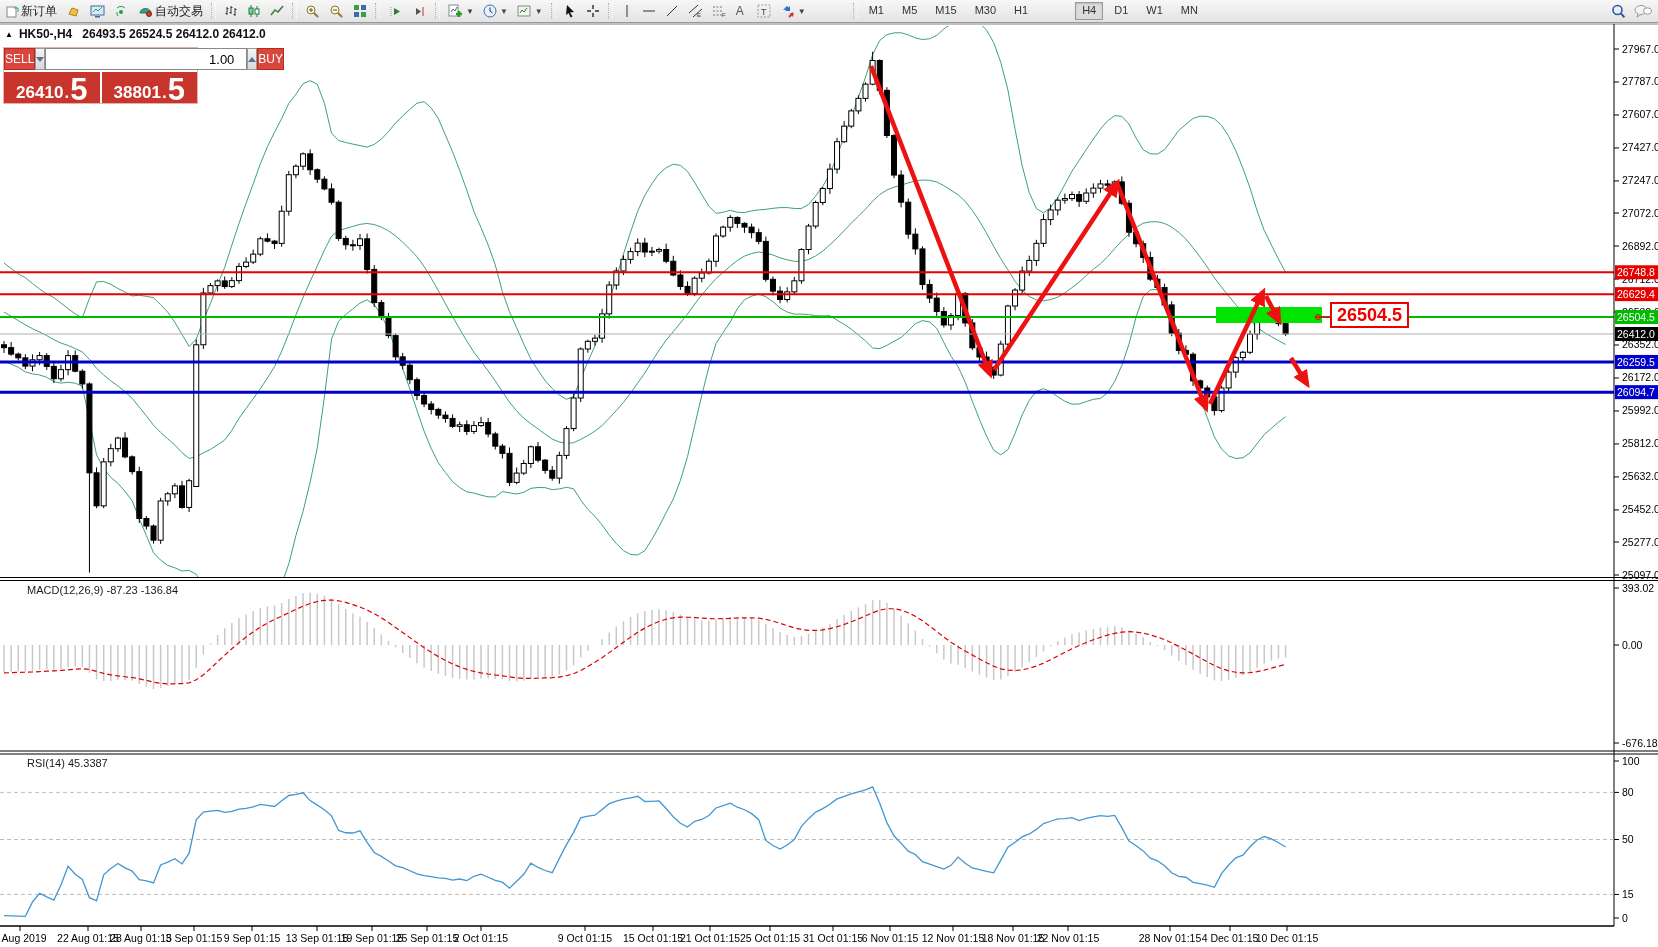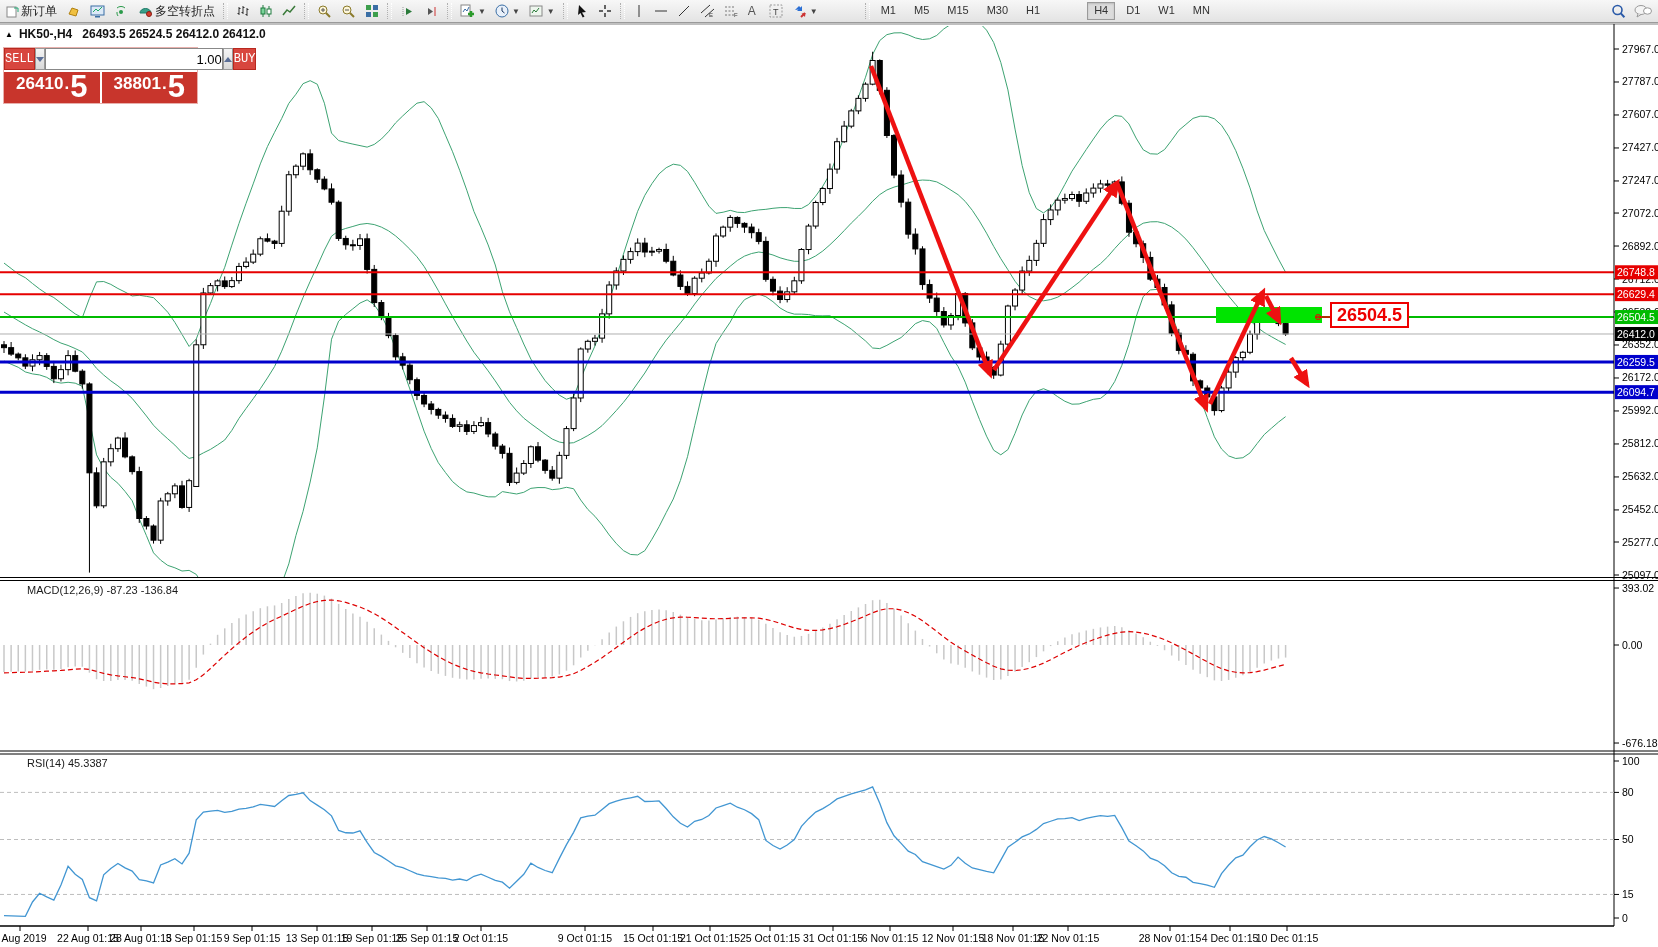--- a/index.html
+++ b/index.html
@@ -23,30 +23,30 @@
   #chart-svg{position:absolute;left:0;top:0;}
   .quote-bar{position:absolute;left:5px;top:27px;font-size:12px;font-weight:bold;color:#111;
     display:flex;gap:10px;align-items:center;pointer-events:none;}
   .quote-tri{font-size:8px;margin-right:-4px;color:#000;}
   .ind-label{position:absolute;font-size:11px;color:#1a1a1a;pointer-events:none;margin-left:24px;}
   
   .trade-panel{position:absolute;left:3px;top:47px;width:195px;height:57px;background:#cf3d36;
     border:1px solid #e8b0ac;color:#fff;}
   .tp-row1{display:flex;height:22px;align-items:stretch;}
   .tp-sell,.tp-buy{width:47px;background:#d8463e;border:1px solid #b8281f;
-    display:flex;align-items:center;justify-content:center;font-size:12px;color:#fff;cursor:pointer;font-family:Liberation Mono, monospace;}
+    display:flex;align-items:center;justify-content:center;font-size:12px;color:#fff;cursor:pointer;}
   .tp-buy{width:39px;}
   .tp-step{width:15px;background:linear-gradient(#f4f4f4,#d8d8d8);border:1px solid #999;
     display:flex;align-items:center;justify-content:center;cursor:pointer;padding:0;}
   .tri-dn{width:0;height:0;border-left:4px solid transparent;border-right:4px solid transparent;border-top:5px solid #5a6e96;}
   .tri-up{width:0;height:0;border-left:4px solid transparent;border-right:4px solid transparent;border-bottom:5px solid #5a6e96;}
   .tp-vol{flex:1;background:#fff;border:1px solid #888;color:#000;font-size:13px;
-    text-align:right;padding:0 0;font-family:"Liberation Sans",sans-serif;}
+    text-align:right;padding:0 12px;font-family:"Liberation Sans",sans-serif;}
   .tp-row2{display:flex;height:33px;border-top:2px solid #fff;}
-  .tp-price{flex:1;background:#c8352c;display:flex;align-items:flex-start;justify-content:center;
+  .tp-price{flex:1;background:#c8352c;display:flex;align-items:flex-end;justify-content:center;
     padding-top:2px;cursor:pointer;}
   .tp-price.sell{border-right:2px solid #fff;}
   .tp-int{font-size:17px;font-weight:bold;}
   .tp-dot{font-size:17px;font-weight:bold;margin:0 1px;}
   .tp-frac{font-size:31px;font-weight:bold;line-height:26px;}
   
   .price-callout{position:absolute;border:2px solid #ee0000;background:#fff;color:#ee0000;
     font-size:18px;font-weight:bold;padding:0 5px;line-height:22px;cursor:pointer;}
   .chart-note{position:absolute;font-size:32px;font-weight:bold;color:#00d83c;
     text-shadow:2px 2px 0 #2b2bb4;letter-spacing:3px;white-space:nowrap;cursor:pointer;
@@ -81,21 +81,21 @@
       <svg width="15" height="13">
           <circle cx="7" cy="7" r="2" fill="#2a9a4a"></circle>
           <path d="M3 3a6 6 0 0 1 8 0M4 11a5 5 0 0 1-1-4" stroke="#2a9a4a" fill="none"></path>
         </svg>
     </span>
     <span class="tbtn">
       <svg width="15" height="13">
           <path d="M2 8a5.5 4.5 0 0 1 11 0z" fill="#3aa08a" stroke="#1c7a66"></path>
           <circle cx="11" cy="9" r="2.5" fill="#d43c2e" stroke="#8c1c12"></circle>
         </svg>
-      <span class="lbl">多空转折点</span>
+      <span class="lbl">自动交易</span>
     </span>
     <span class="grip"></span>
     <span class="tbtn">
       <svg width="14" height="14">
           <path d="M3 3v8M1.5 9.5h1.5M3 4.5h1.5M7 2v8M5.5 8.5h1.5M7 3.5h1.5M11 4v8M9.5 10.5h1.5M11 5.5h1.5" stroke="#333" fill="none"></path>
         </svg>
     </span>
     <span class="tbtn">
       <svg width="14" height="14">
           <path d="M4 1v12" stroke="#1c7a3c"></path>

